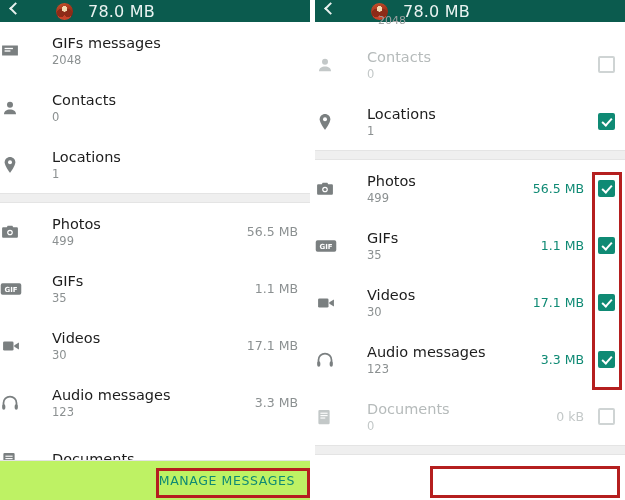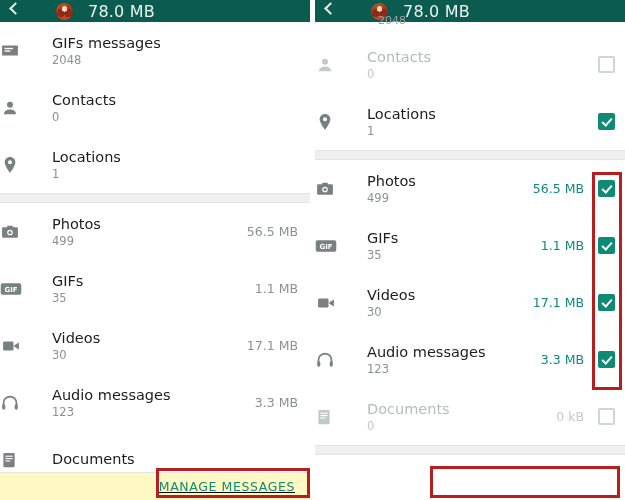--- a/index.html
+++ b/index.html
@@ -150,28 +150,27 @@
     width: 4px; height: 8px;
     border-right: 2px solid #ffffff;
     border-bottom: 2px solid #ffffff;
     transform: rotate(42deg);
   }
 
   
   .bottombar {
     position: absolute;
     left: 0; right: 0; bottom: 0;
-    height: 28px;
-    background: #fef9c3;
+    height: 40px;
+    background: #bef264;
     border-top: 1px solid #e3e3e3;
     display: flex;
     align-items: center;
     justify-content: flex-end;
     padding-right: 6px;
-    text-decoration: underline;
   }
   .action-btn {
     font-size: 12.5px;
     letter-spacing: .6px;
     white-space: nowrap;
     padding: 5px 9px;
     background: transparent;
     border: none;
     cursor: pointer;
     font-family: inherit;

